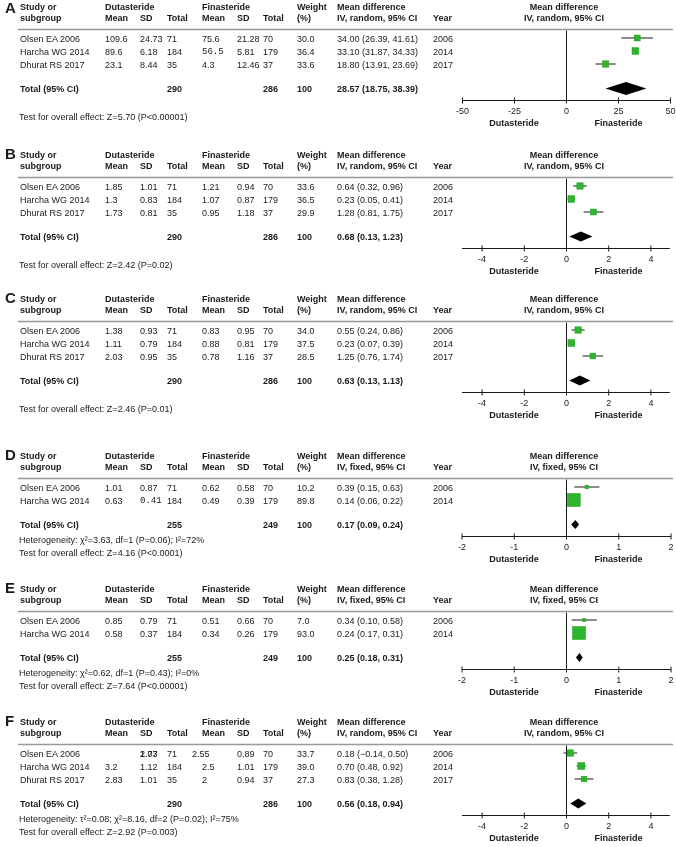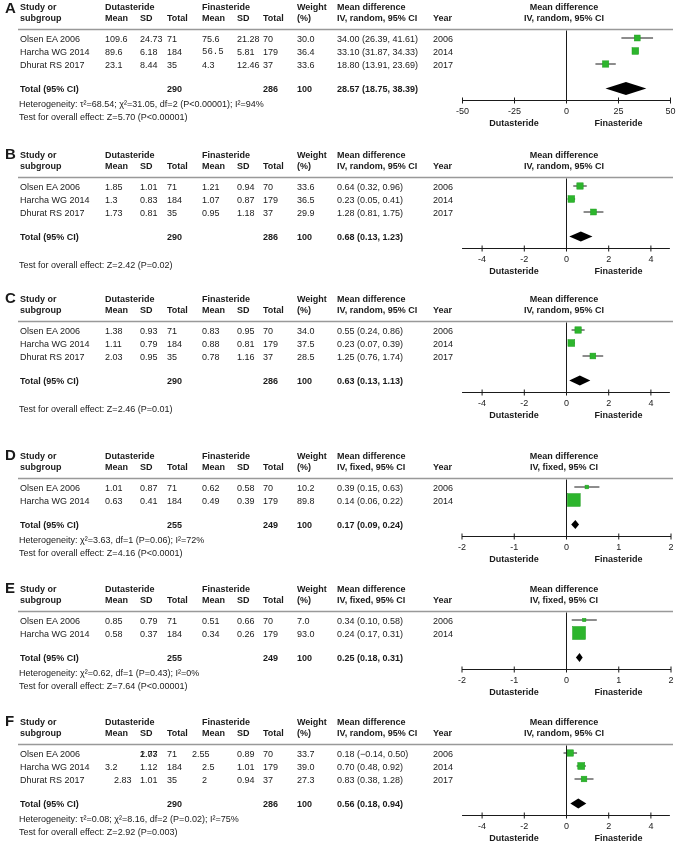--- a/index.html
+++ b/index.html
@@ -69,21 +69,20 @@
       <div class="t" style="left: 237px; top: 59.5px;">12.46</div>
       <div class="t" style="left: 263px; top: 59.5px;">37</div>
       <div class="t" style="left: 297px; top: 59.5px;">33.6</div>
       <div class="t" style="left: 337px; top: 59.5px;">18.80 (13.91, 23.69)</div>
       <div class="t" style="left: 433px; top: 59.5px;">2017</div>
       <div class="t b" style="left: 20px; top: 84px;">Total (95% CI)</div>
       <div class="t b" style="left: 167px; top: 84px;">290</div>
       <div class="t b" style="left: 263px; top: 84px;">286</div>
       <div class="t b" style="left: 297px; top: 84px;">100</div>
       <div class="t b" style="left: 337px; top: 84px;">28.57 (18.75, 38.39)</div>
-      <div class="t" style="left: 19px; top: 99px;">Heterogeneity: τ²=68.54; χ²=31.05, df=2 (P&lt;0.00001); I²=94%</div>
       <div class="t" style="left: 19px; top: 112px;">Test for overall effect: Z=5.70 (P&lt;0.00001)</div>
       <svg class="plot" width="676" height="145">
         <line x1="18" y1="29.5" x2="673" y2="29.5" stroke="#999999" stroke-width="1.5"></line>
         <line x1="566.5" y1="30.5" x2="566.5" y2="100.5" stroke="#1a1a1a" stroke-width="1"></line>
         <line x1="462.5" y1="100.5" x2="670.5" y2="100.5" stroke="#1a1a1a" stroke-width="1"></line>
         <line x1="462.5" y1="97.5" x2="462.5" y2="103.5" stroke="#1a1a1a" stroke-width="1"></line>
         <text x="462.5" y="113.5" text-anchor="middle" font-size="9px" fill="#1a1a1a">-50</text>
         <line x1="514.5" y1="97.5" x2="514.5" y2="103.5" stroke="#1a1a1a" stroke-width="1"></line>
         <text x="514.5" y="113.5" text-anchor="middle" font-size="9px" fill="#1a1a1a">-25</text>
         <line x1="566.5" y1="97.5" x2="566.5" y2="103.5" stroke="#1a1a1a" stroke-width="1"></line>
@@ -287,21 +286,21 @@
       <div class="t" style="left: 140px; top: 47.5px;">0.87</div>
       <div class="t" style="left: 167px; top: 47.5px;">71</div>
       <div class="t" style="left: 202px; top: 47.5px;">0.62</div>
       <div class="t" style="left: 237px; top: 47.5px;">0.58</div>
       <div class="t" style="left: 263px; top: 47.5px;">70</div>
       <div class="t" style="left: 297px; top: 47.5px;">10.2</div>
       <div class="t" style="left: 337px; top: 47.5px;">0.39 (0.15, 0.63)</div>
       <div class="t" style="left: 433px; top: 47.5px;">2006</div>
       <div class="t" style="left: 20px; top: 60.5px;">Harcha WG 2014</div>
       <div class="t" style="left: 105px; top: 60.5px;">0.63</div>
-      <div class="t" style="left: 140px; top: 60.5px;">0.41</div>
+      <div class="t" style="left: 140px; top: 60.5px; font-family: Liberation Mono, monospace;">0.41</div>
       <div class="t" style="left: 167px; top: 60.5px;">184</div>
       <div class="t" style="left: 202px; top: 60.5px;">0.49</div>
       <div class="t" style="left: 237px; top: 60.5px;">0.39</div>
       <div class="t" style="left: 263px; top: 60.5px;">179</div>
       <div class="t" style="left: 297px; top: 60.5px;">89.8</div>
       <div class="t" style="left: 337px; top: 60.5px;">0.14 (0.06, 0.22)</div>
       <div class="t" style="left: 433px; top: 60.5px;">2014</div>
       <div class="t b" style="left: 20px; top: 85px;">Total (95% CI)</div>
       <div class="t b" style="left: 167px; top: 85px;">255</div>
       <div class="t b" style="left: 263px; top: 85px;">249</div>
@@ -434,21 +433,21 @@
       <div class="t" style="left: 105px; top: 56.5px;">3.2</div>
       <div class="t" style="left: 140px; top: 56.5px;">1.12</div>
       <div class="t" style="left: 167px; top: 56.5px;">184</div>
       <div class="t" style="left: 202px; top: 56.5px;">2.5</div>
       <div class="t" style="left: 237px; top: 56.5px;">1.01</div>
       <div class="t" style="left: 263px; top: 56.5px;">179</div>
       <div class="t" style="left: 297px; top: 56.5px;">39.0</div>
       <div class="t" style="left: 337px; top: 56.5px;">0.70 (0.48, 0.92)</div>
       <div class="t" style="left: 433px; top: 56.5px;">2014</div>
       <div class="t" style="left: 20px; top: 69.5px;">Dhurat RS 2017</div>
-      <div class="t" style="left: 114px; top: 69.5px;">2.83</div>
+      <div class="t" style="left: 105px; top: 69.5px;">2.83</div>
       <div class="t" style="left: 140px; top: 69.5px;">1.01</div>
       <div class="t" style="left: 167px; top: 69.5px;">35</div>
       <div class="t" style="left: 202px; top: 69.5px;">2</div>
       <div class="t" style="left: 237px; top: 69.5px;">0.94</div>
       <div class="t" style="left: 263px; top: 69.5px;">37</div>
       <div class="t" style="left: 297px; top: 69.5px;">27.3</div>
       <div class="t" style="left: 337px; top: 69.5px;">0.83 (0.38, 1.28)</div>
       <div class="t" style="left: 433px; top: 69.5px;">2017</div>
       <div class="t b" style="left: 20px; top: 94px;">Total (95% CI)</div>
       <div class="t b" style="left: 167px; top: 94px;">290</div>

